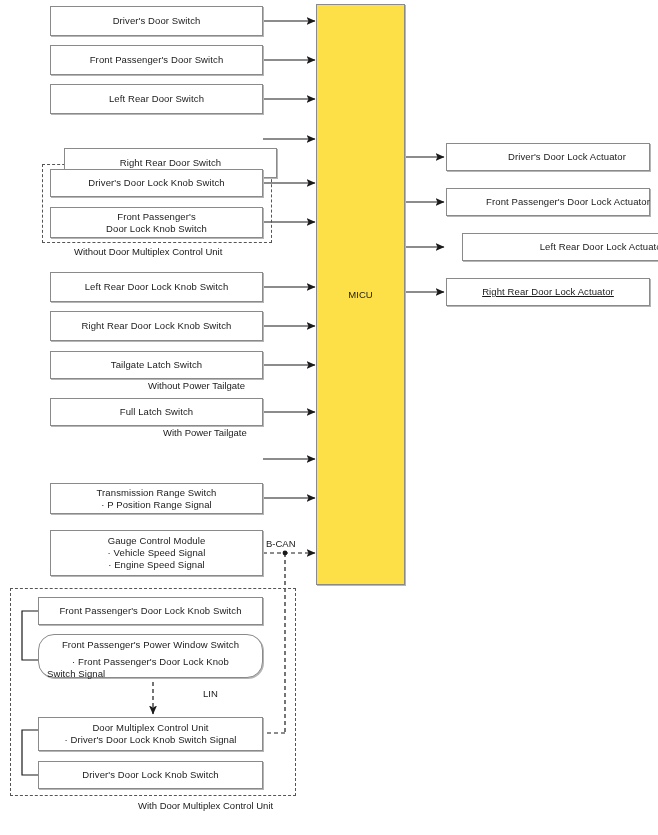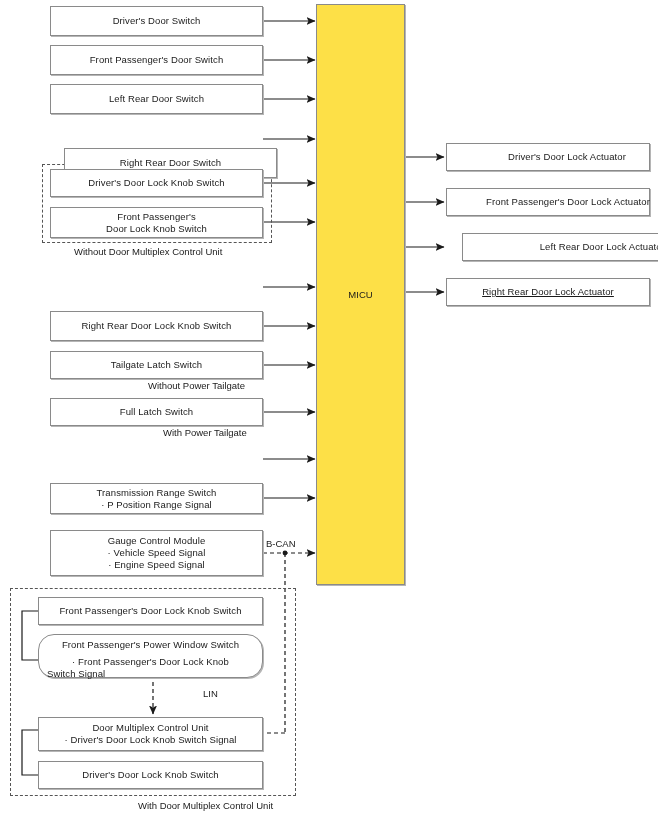--- a/index.html
+++ b/index.html
@@ -150,20 +150,23 @@
     <span class="ln">Driver's Door Lock Knob Switch</span>
   </div>
 
   <div class="box" style="left:50px; top:207px; width:213px; height:31px;">
     <span class="ln">Front Passenger's</span>
     <span class="ln">Door Lock Knob Switch</span>
   </div>
 
   <div class="caption" style="left:74px; top:246px;">Without Door Multiplex Control Unit</div>
 
+  <div class="box" style="left:50px; top:272px; width:213px; height:30px;">
+    <span class="ln">Left Rear Door Lock Knob Switch</span>
+  </div>
 
   <div class="box" style="left:50px; top:311px; width:213px; height:30px;">
     <span class="ln">Right Rear Door Lock Knob Switch</span>
   </div>
 
   <div class="box" style="left:50px; top:351px; width:213px; height:28px;">
     <span class="ln">Tailgate Latch Switch</span>
   </div>
 
   <div class="caption" style="left:148px; top:380px;">Without Power Tailgate</div>

